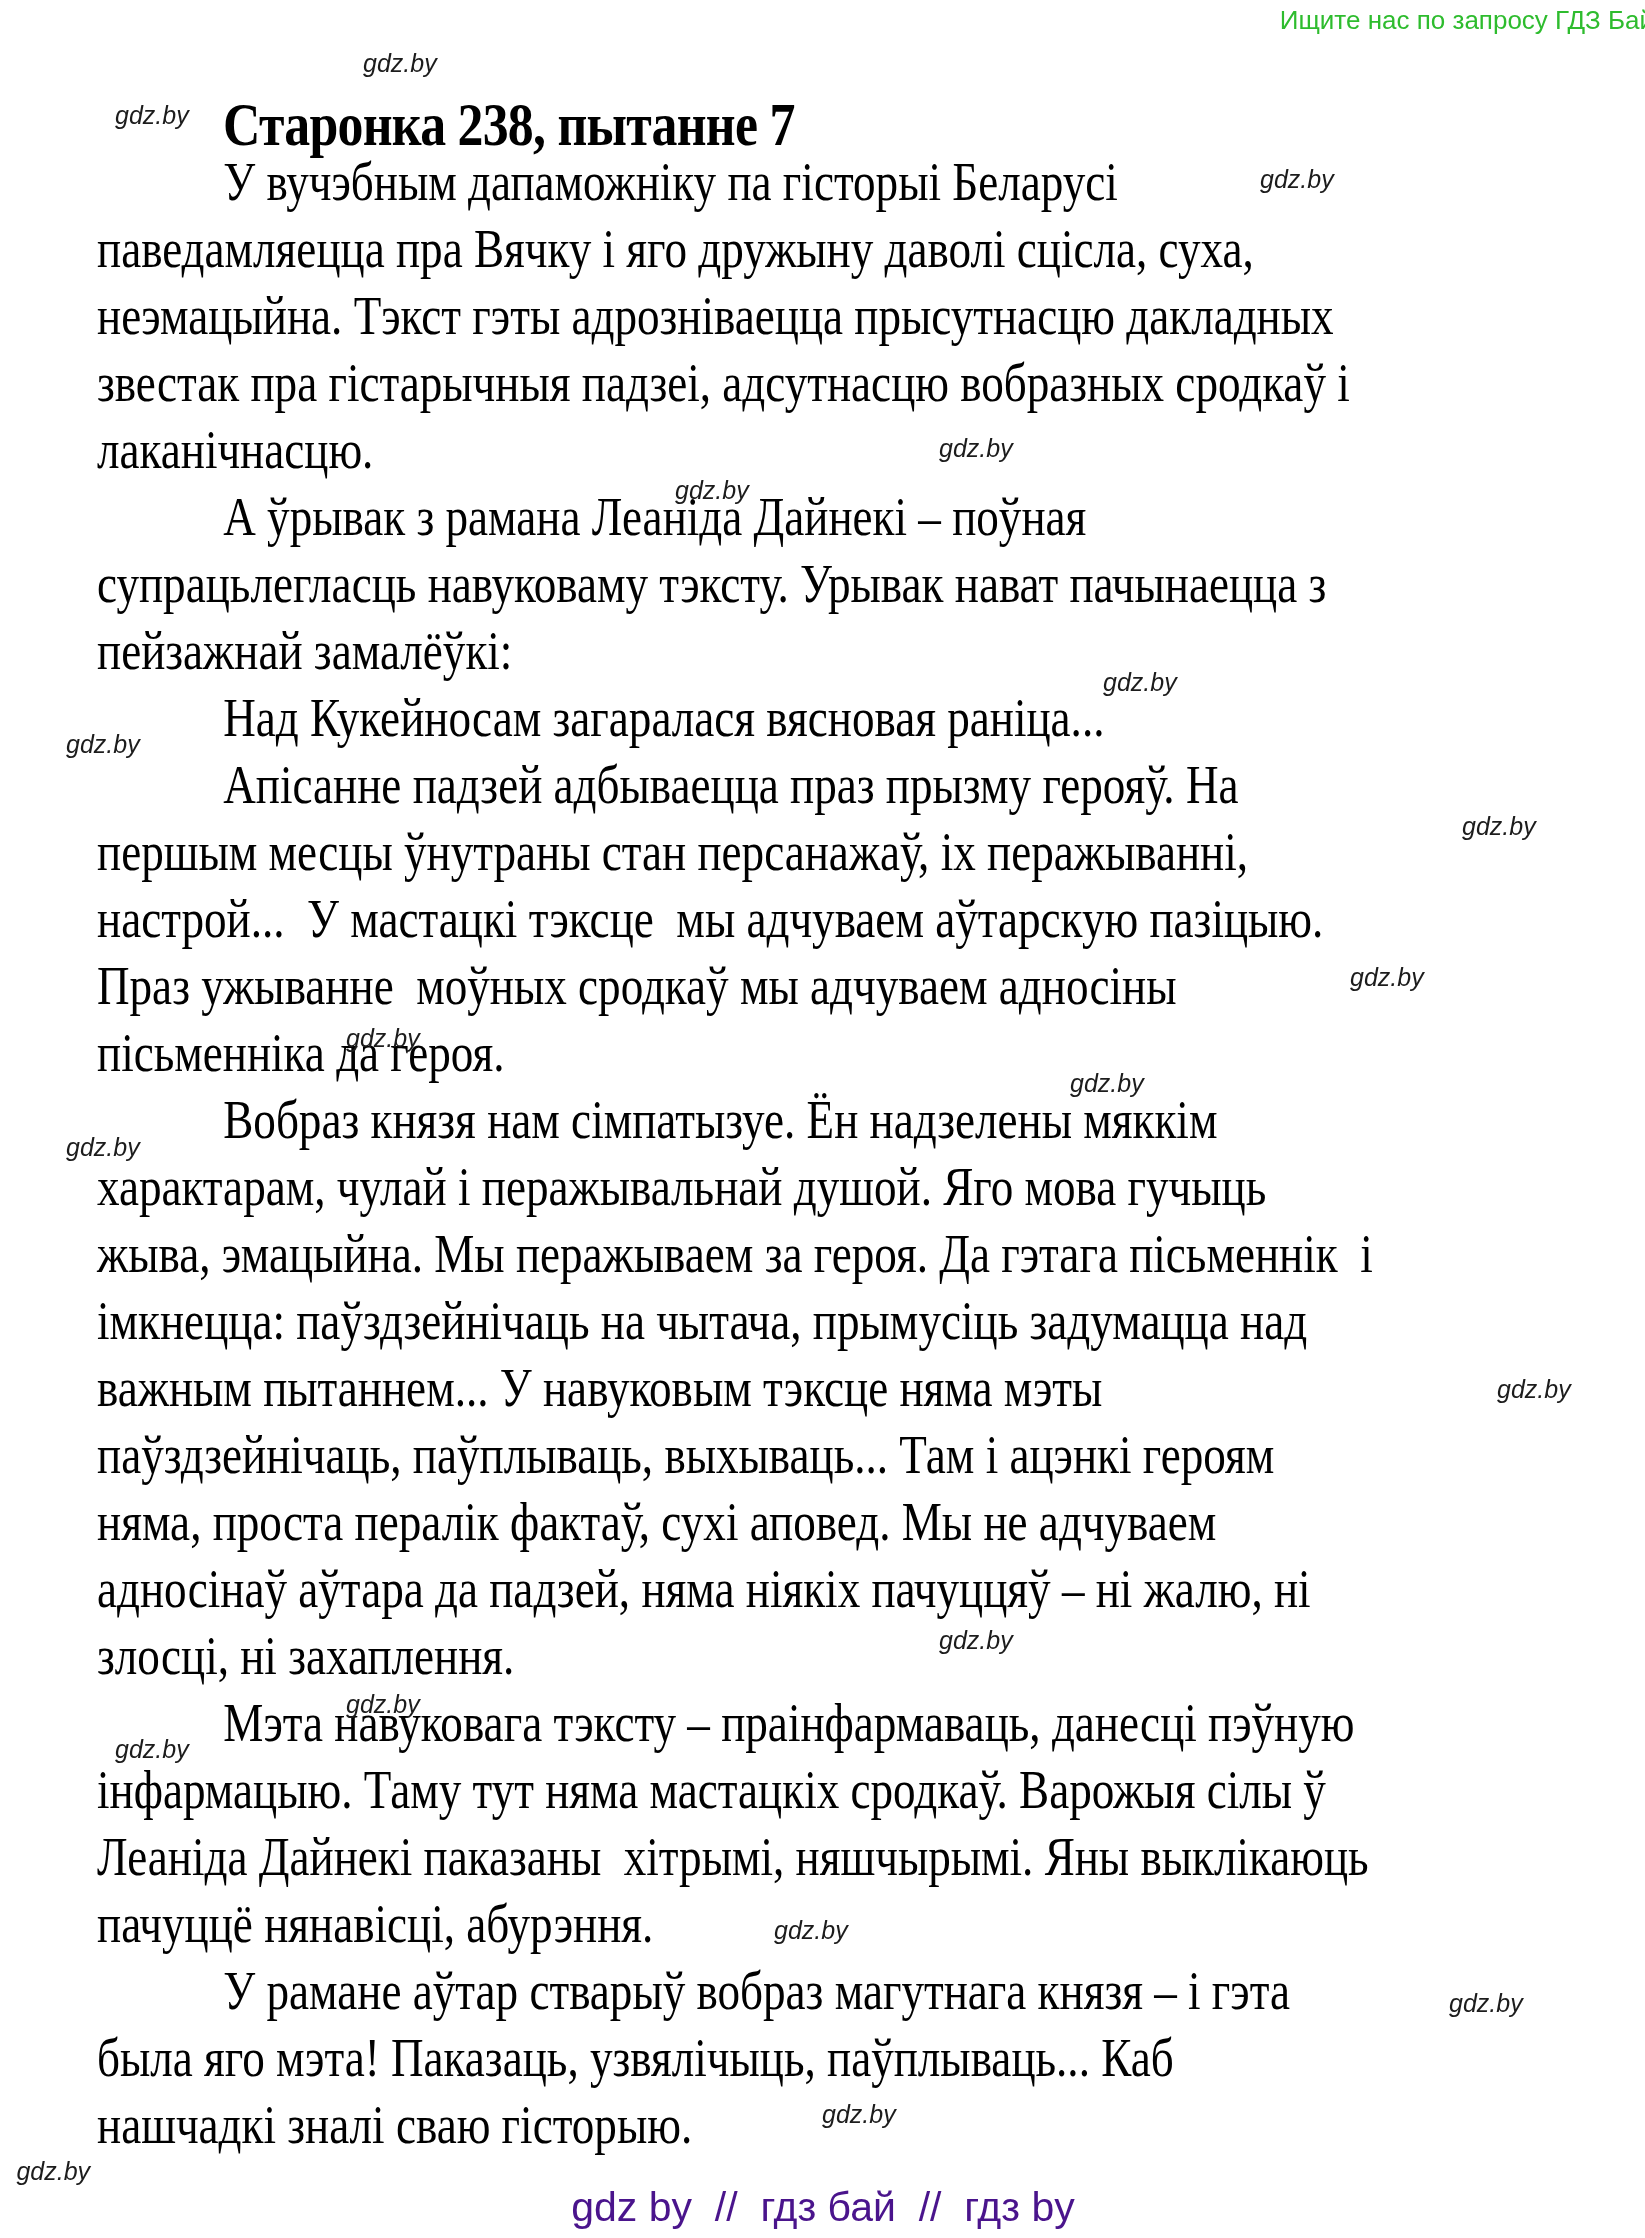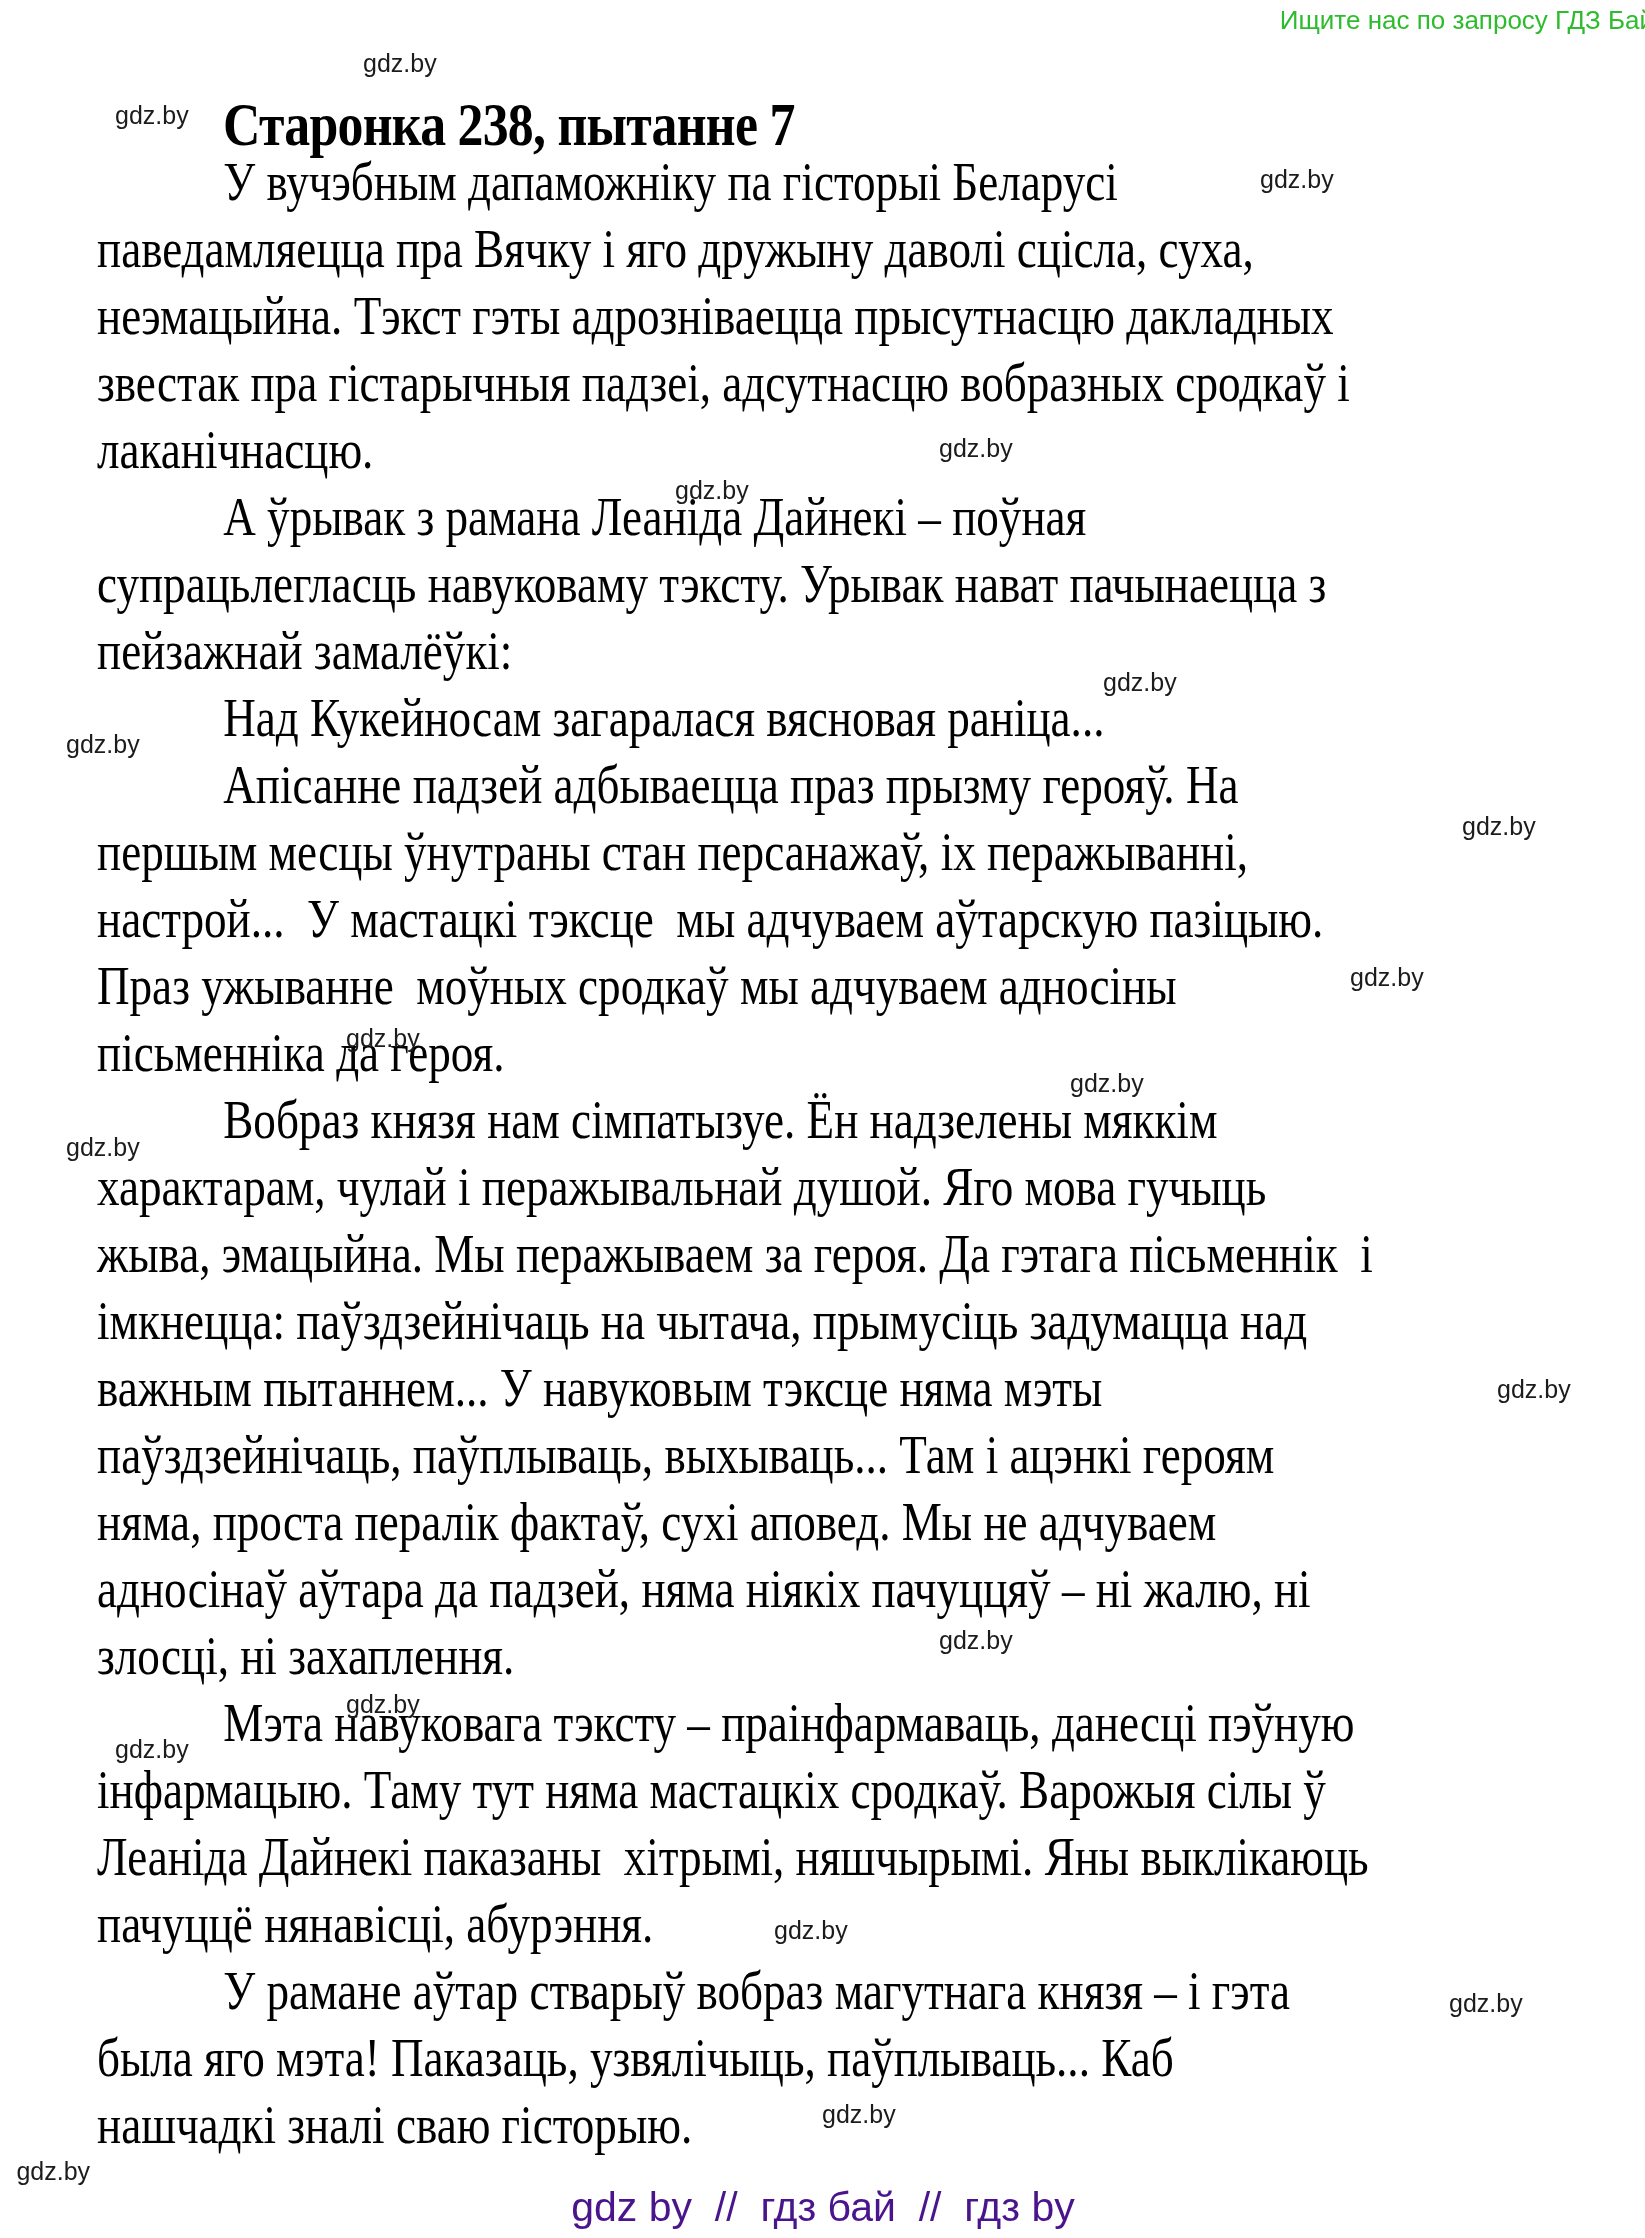--- a/index.html
+++ b/index.html
@@ -16,21 +16,21 @@
     letter-spacing:-0.9px;white-space:pre;transform:scaleX(0.85);transform-origin:left top;
   }
   .body-lines{position:absolute;left:97px;top:148px;width:1523px;}
   .doc-line{
     height:67px;line-height:67px;font-size:55px;white-space:pre;
     transform:scaleX(0.82);transform-origin:left center;
   }
   .doc-line.indent{text-indent:154px;}
   .wm{
     position:absolute;font-family:"Liberation Sans",sans-serif;font-size:25px;
-    color:#1c1c1c;line-height:1.1;white-space:pre;
+    color:#1c1c1c;line-height:1.1;white-space:pre;font-style:italic;
   }
   .footer{
     position:absolute;left:0;top:2184px;width:100%;text-align:center;
     font-family:"Liberation Sans",sans-serif;font-size:41px;white-space:pre;
   }
 </style>
 </head>
 <body>
 
 <div class="page">

